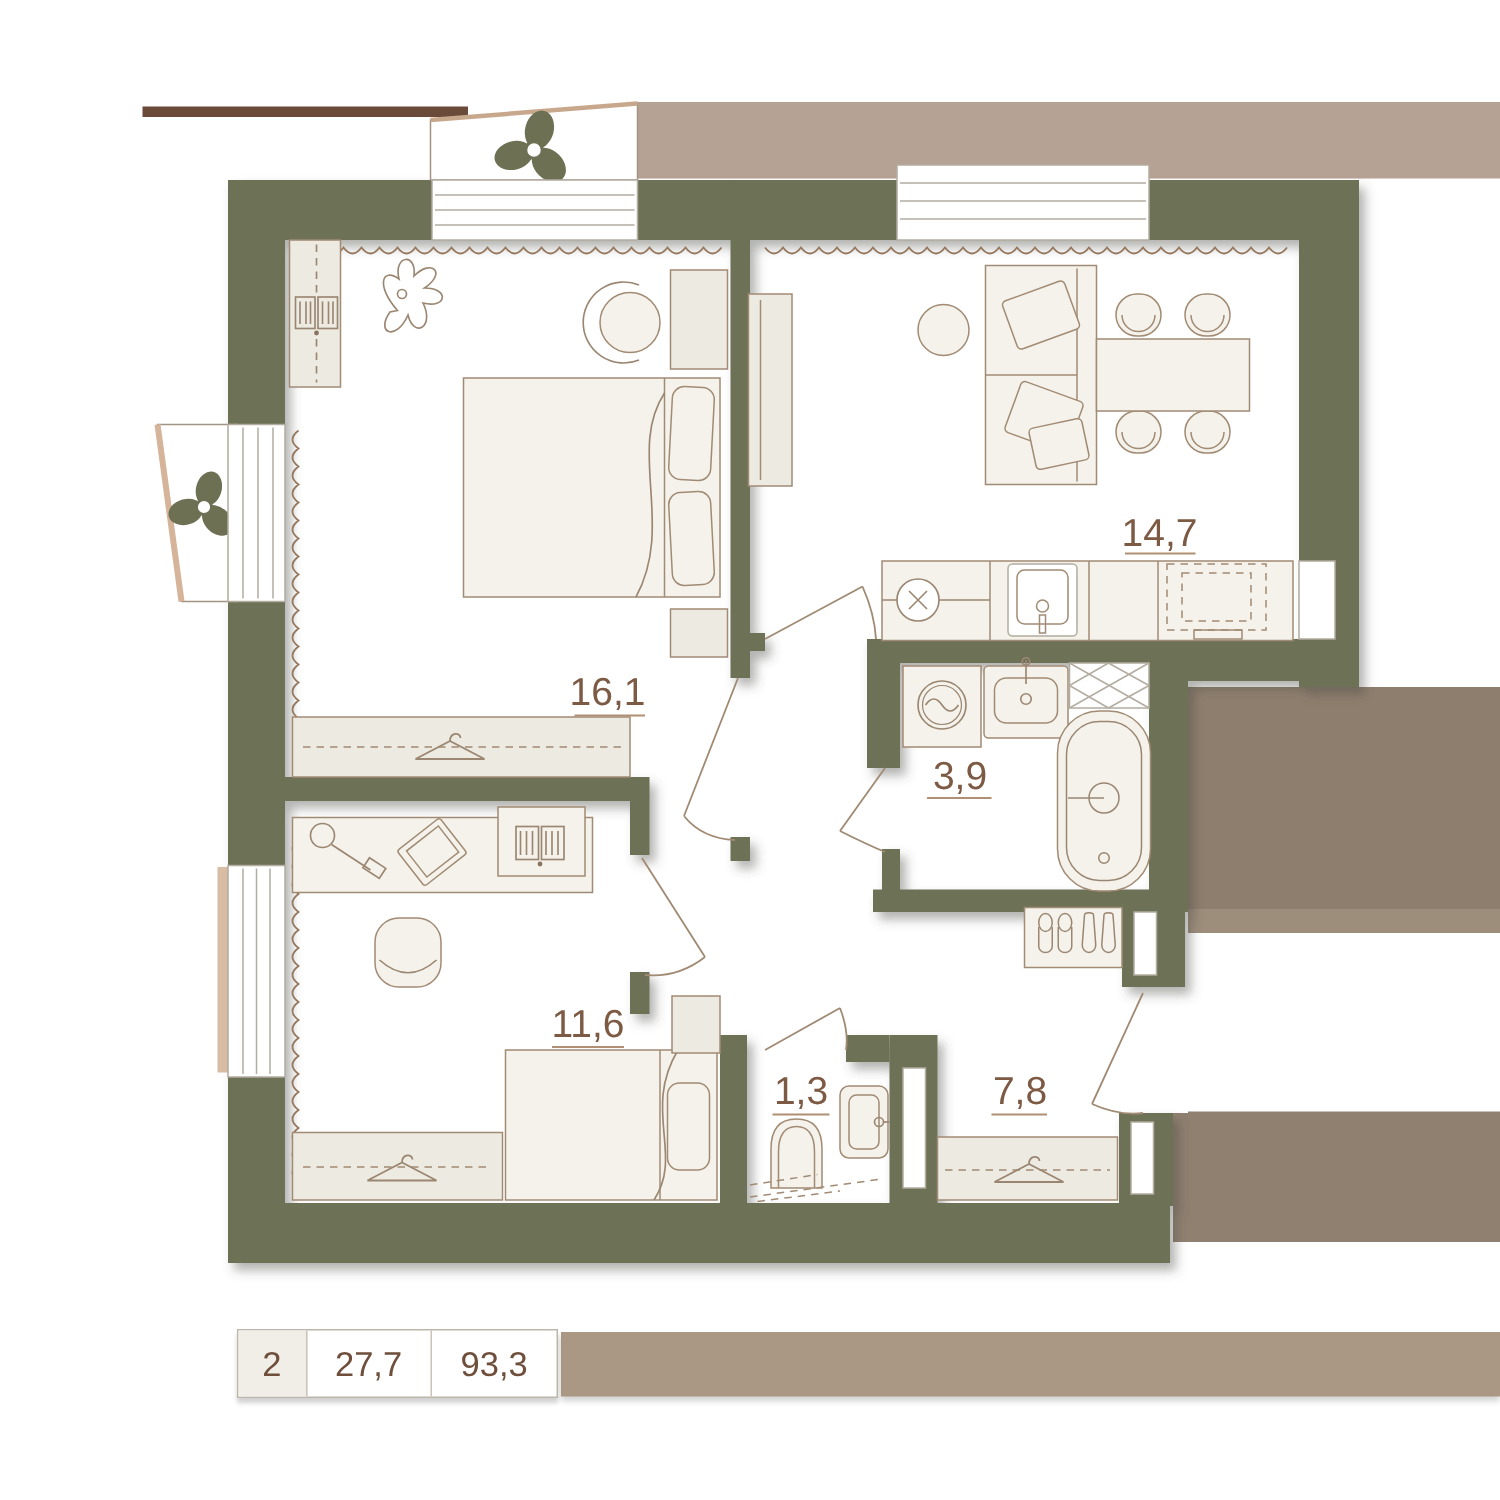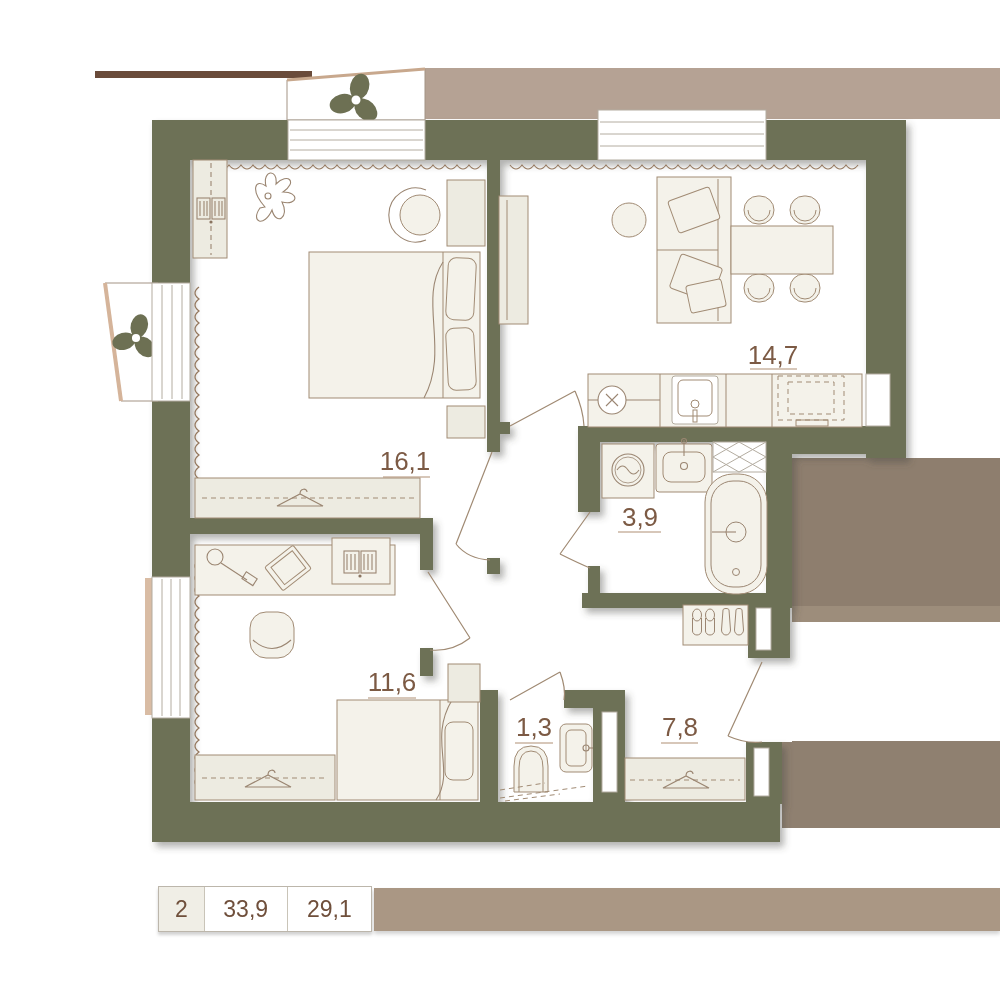--- a/index.html
+++ b/index.html
@@ -349,17 +349,17 @@
       <path class="door" d="M492,452 L456,544 M456,544 Q468,559 490,560"></path>
       <path class="door" d="M428,572 L470,638 M470,638 Q452,652 430,650"></path>
       <path class="door" d="M590,512 L560,554 M560,554 Q578,563 590,568"></path>
       <path class="door" d="M510,700 L560,672 M560,672 Q566,688 564,700"></path>
       <path class="door" d="M762,662 L728,736 M728,736 Q746,744 762,742"></path>
     </g>
   </svg>
 
   <div class="abs" id="summary">
     <div class="cell c1">2</div>
-    <div class="cell c2">33,9</div>
-    <div class="cell c3">29,1</div>
+    <div class="cell c2">27,7</div>
+    <div class="cell c3">93,3</div>
   </div>
 
 </div>
 
 </body></html>

